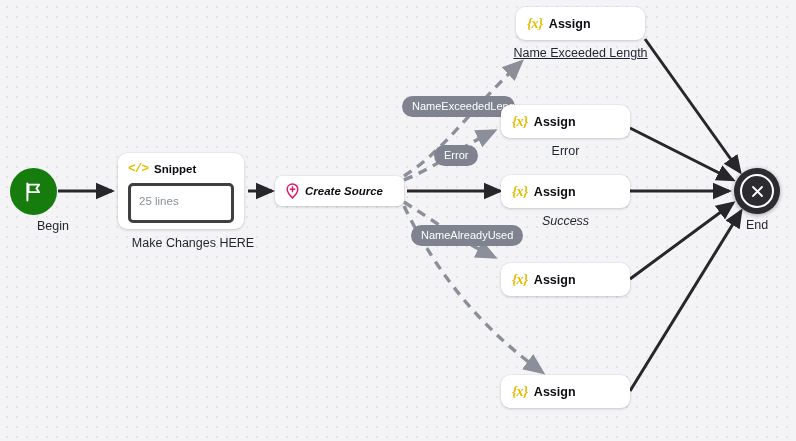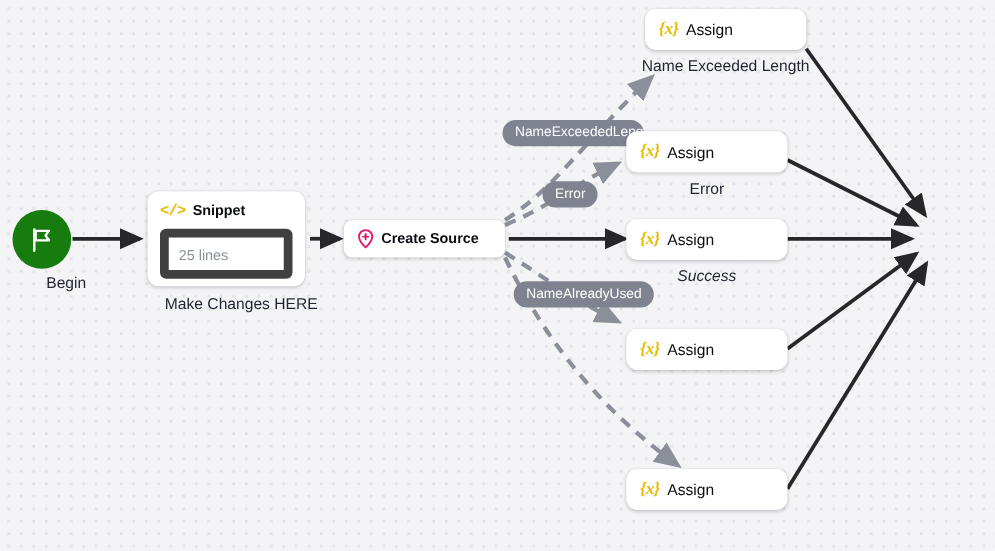--- a/index.html
+++ b/index.html
@@ -29,33 +29,33 @@
     position:absolute;left:50%;transform:translateX(-50%);
     white-space:nowrap;color:#1f2430;font-size:12.5px;line-height:14px;
   }
 
   
   .assign{width:129px;height:33px;display:flex;align-items:center;padding:0 11px;}
   .assign .glyph{
     color:#e8bb00;font-family:"Liberation Serif",serif;font-style:italic;
     font-size:14px;font-weight:700;margin-right:6px;letter-spacing:-.3px;
   }
-  .assign .ttl{color:#0b0d12;font-size:12.5px;font-weight:400;}
+  .assign .ttl{color:#0b0d12;font-size:12.5px;font-weight:700;}
 
   
   .csrc{width:129px;height:30px;display:flex;align-items:center;padding:0 10px;border-radius:7px;}
-  .csrc .ttl{color:#0b0d12;font-size:11.5px;font-weight:700;margin-left:5px;}
+  .csrc .ttl{color:#0b0d12;font-size:11.5px;font-weight:700;margin-left:5px;font-style:italic;}
 
   
   .snip{width:126px;height:76px;padding:8px 10px 9px;}
   .snip .hdr{display:flex;align-items:center;height:15px;}
   .snip .code-glyph{color:#e8bb00;font-size:12.5px;font-weight:700;font-family:"Liberation Mono",monospace;letter-spacing:-.8px;}
   .snip .ttl{color:#0b0d12;font-size:11.5px;font-weight:700;margin-left:6px;}
   .snip .box{
-    margin-top:7px;height:40px;border:7px solid #404040;border-radius:5px;
+    margin-top:7px;height:40px;border:3px solid #404040;border-radius:5px;
     background:#fff;padding:5px 8px;box-sizing:border-box;
   }
   .snip .box span{color:#8a9099;font-size:11.5px;}
 
   
   .begin{
     width:47px;height:47px;border-radius:50%;background:#157c0d;
     display:flex;align-items:center;justify-content:center;
   }
   .endnode{
@@ -146,21 +146,21 @@
       </svg>
       <span class="ttl">Create Source</span>
     </div>
   </div>
 
   <div class="node" style="left:516px;top:7px;">
     <div class="card assign">
       <span class="glyph">{x}</span>
       <span class="ttl">Assign</span>
     </div>
-    <div class="node-caption" style="top:39px;">Name Exceeded Length</div>
+    <div class="node-caption" style="top:39px;text-decoration:underline;">Name Exceeded Length</div>
   </div>
 
   <div class="node" style="left:501px;top:105px;">
     <div class="card assign">
       <span class="glyph">{x}</span>
       <span class="ttl">Assign</span>
     </div>
     <div class="node-caption" style="top:39px;">Error</div>
   </div>
 
@@ -179,14 +179,24 @@
     </div>
   </div>
 
   <div class="node" style="left:501px;top:375px;">
     <div class="card assign">
       <span class="glyph">{x}</span>
       <span class="ttl">Assign</span>
     </div>
   </div>
 
+  <div class="node" style="left:734px;top:168px;">
+    <div class="endnode">
+      <div class="ring">
+        <svg width="13" height="13" viewBox="0 0 13 13">
+          <path d="M2,2 L11,11 M11,2 L2,11" stroke="#fff" stroke-width="1.8" stroke-linecap="round"></path>
+        </svg>
+      </div>
+    </div>
+    <div class="node-caption" style="top:50px;">End</div>
+  </div>
 
 </div>
 
 </body></html>

